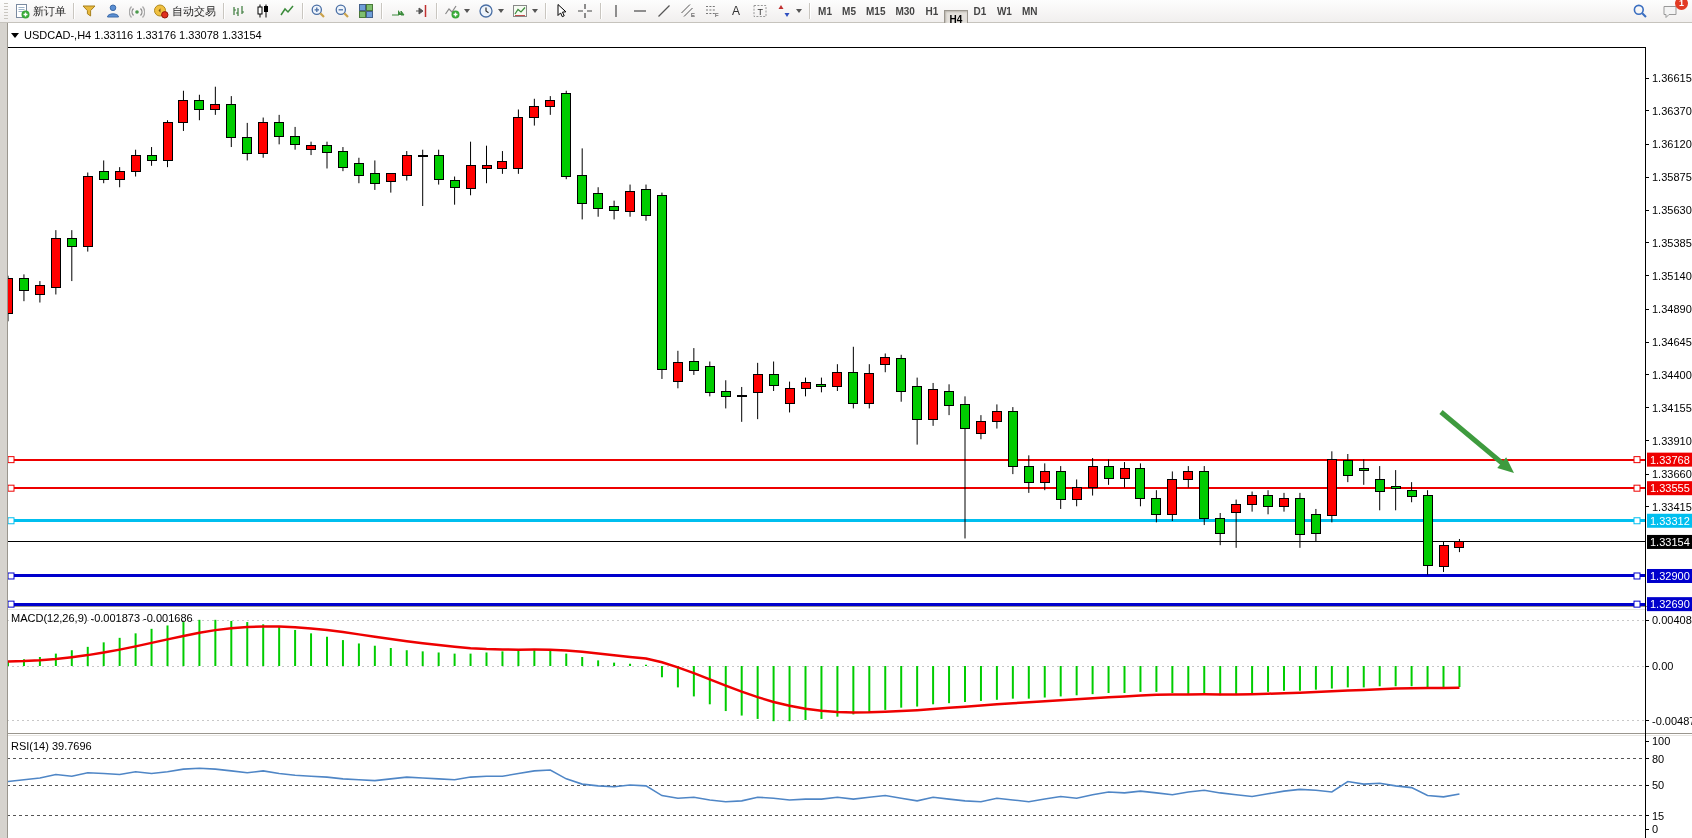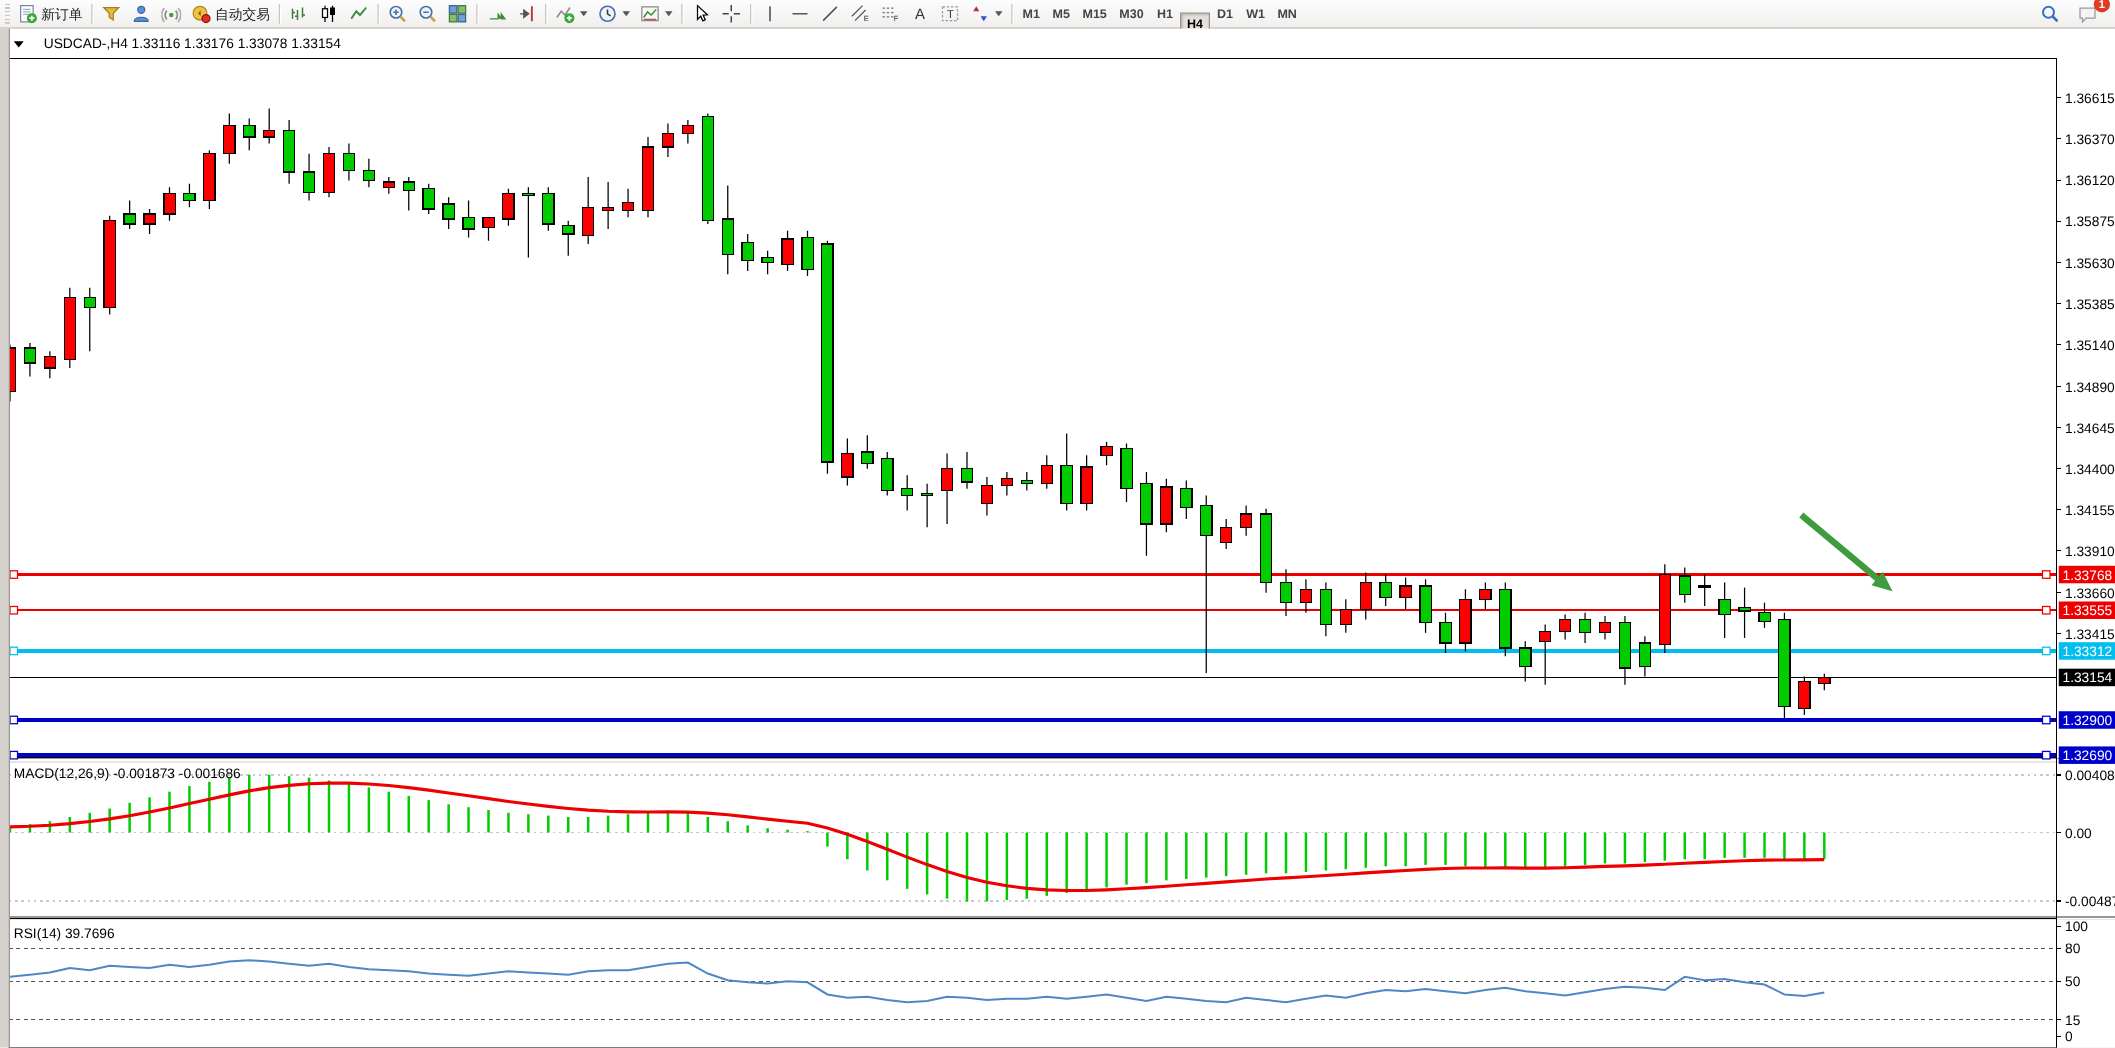--- a/index.html
+++ b/index.html
@@ -18,21 +18,21 @@
   .tf-btn{min-width:24px;height:18px;border:1px solid transparent;background:transparent;
     font-size:10px;font-weight:bold;color:#444;padding:0 4px;font-family:inherit;}
   .tf-btn.active{background:#e4e1dc;border:1px solid #9a968e;box-shadow:inset 1px 1px 2px #b8b4ac;color:#000;margin-top:16px;}
   .tb-right{margin-left:auto;display:flex;align-items:center;gap:6px;padding-right:8px;}
   .badge{position:absolute;top:-5px;right:-7px;background:#e23b24;color:#fff;border-radius:8px;
     font-size:9px;font-weight:bold;min-width:13px;height:13px;line-height:13px;text-align:center;}
   
   .chart-wrap{position:relative;width:1692px;height:816px;background:#fff;}
   .left-strip{position:absolute;left:0;top:0;width:7px;height:816px;background:#d6d3ce;border-right:1px solid #9a968e;}
   #chart-svg{position:absolute;left:0;top:0;}
-  .sym-line{position:absolute;left:11px;top:6px;font-size:11px;color:#000;display:flex;align-items:center;gap:16px;}
+  .sym-line{position:absolute;left:11px;top:6px;font-size:11px;color:#000;display:flex;align-items:center;gap:5px;}
   .sym-tri{width:0;height:0;border-left:4px solid transparent;border-right:4px solid transparent;border-top:5px solid #000;}
   text{font-family:"Liberation Sans","DejaVu Sans",sans-serif;}
 </style>
 </head>
 <body>
 
 <div class="toolbar">
   <div class="tb-grip"></div>
 
   <div class="tb-group">

